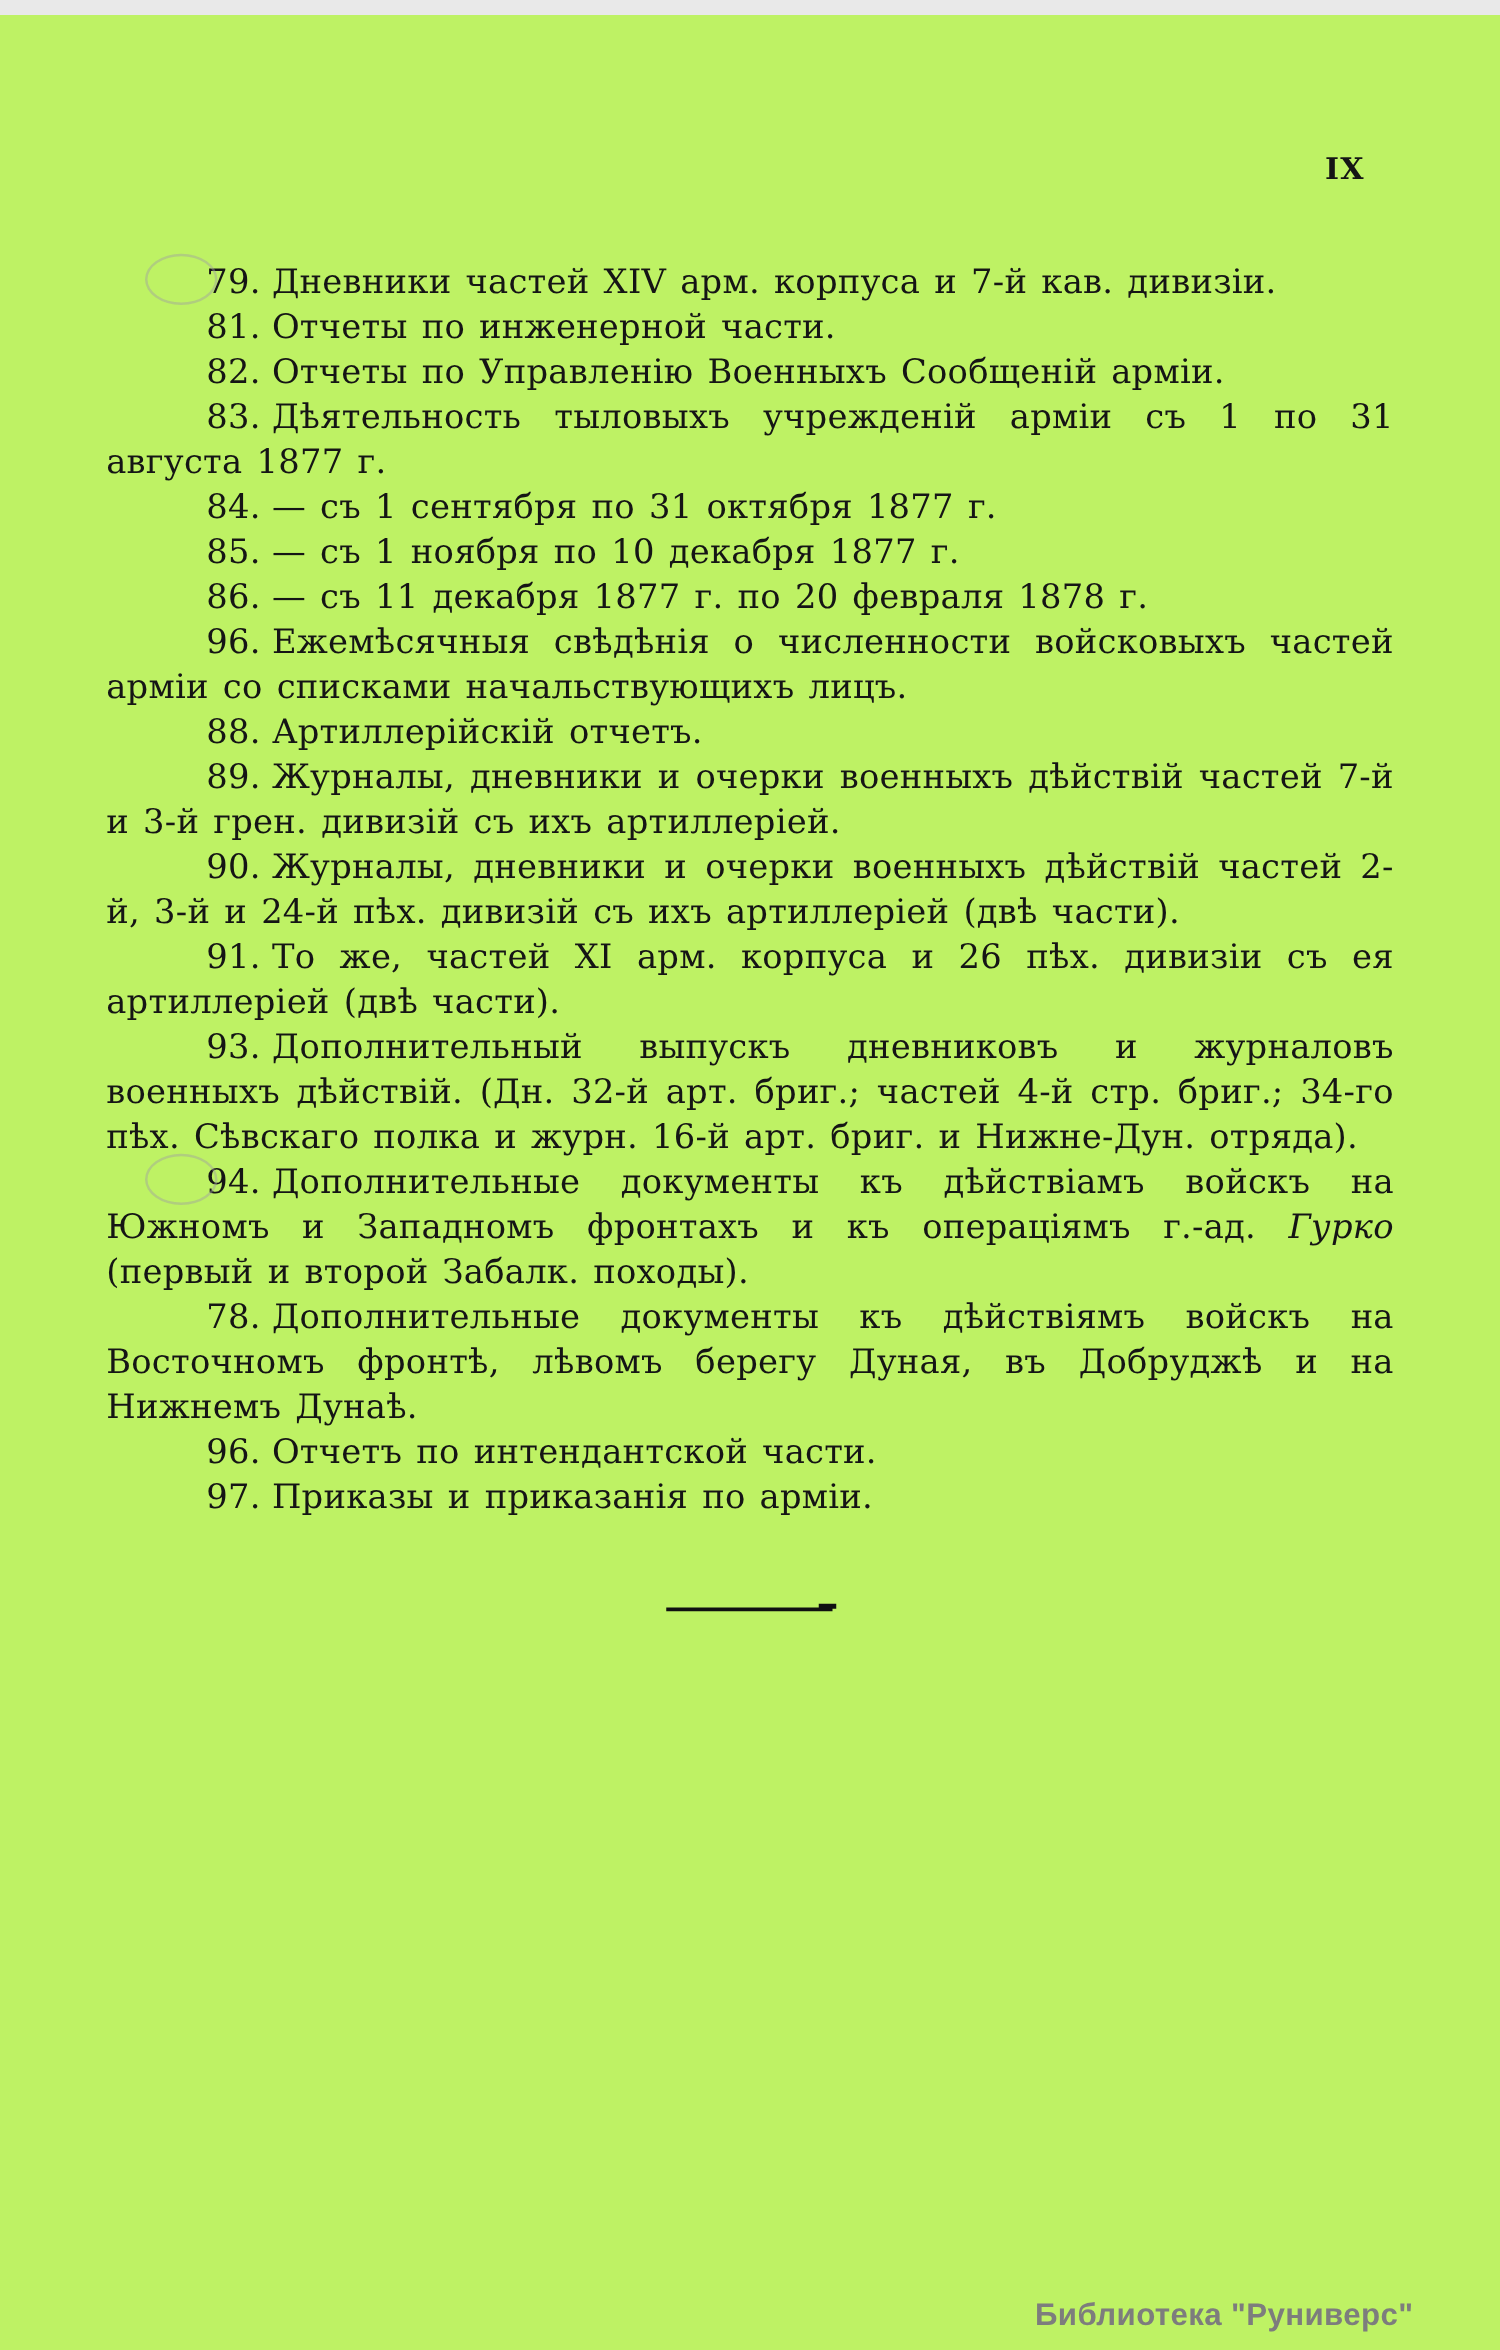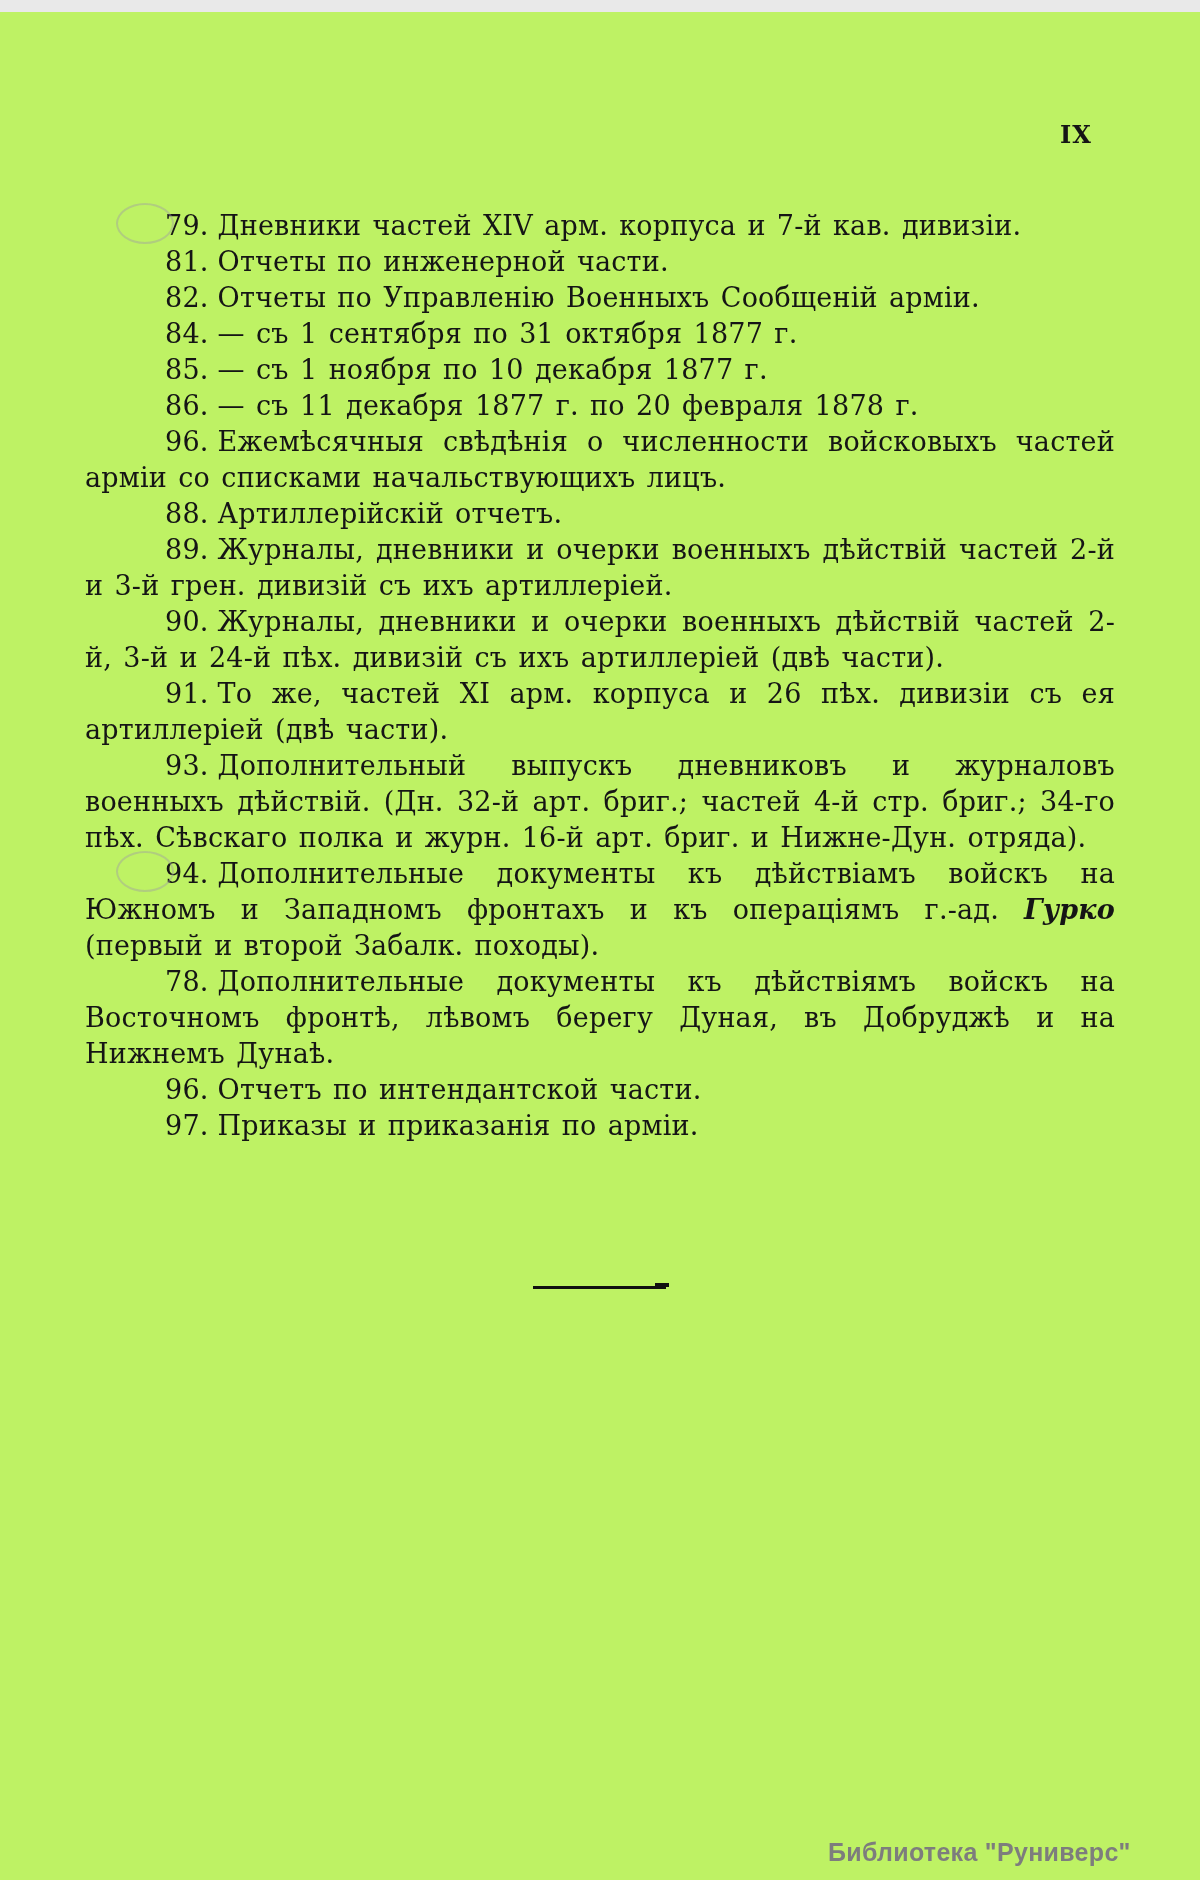--- a/index.html
+++ b/index.html
@@ -34,21 +34,21 @@
   .ring::before {
     content:'';
     position:absolute;
     left:-9px; top:-5px;
     width:54px; height:37px;
     border:2px solid #9f9f9f;
     border-radius:50%;
     opacity:.45;
     pointer-events:none;
   }
-  .person { font-style:italic; font-weight:700; }
+  .person { font-style:italic; font-weight:400; }
   .rule {
     position:absolute;
     left:533px; top:1274px;
     width:133px; height:3px;
     background:#101010;
   }
   .rule::after {
     content:'';
     position:absolute;
     right:-3px; top:-3px;
@@ -74,32 +74,33 @@
 
   <div class="content">
 
     <p class="item"><span class="num ring">79.</span><span>Дневники частей XIV арм. корпуса и 7-й кав. дивизіи.</span></p>
 
 
     <p class="item"><span class="num">81.</span><span>Отчеты по инженерной части.</span></p>
 
     <p class="item"><span class="num">82.</span><span>Отчеты по Управленію Военныхъ Сообщеній арміи.</span></p>
 
+    <p class="item"><span class="num">83.</span><span>Дѣятельность тыловыхъ учрежденій арміи съ 1 по 31 августа 1877 г.</span></p>
 
     <p class="item"><span class="num">84.</span><span>— съ 1 сентября по 31 октября 1877 г.</span></p>
 
     <p class="item"><span class="num">85.</span><span>— съ 1 ноября по 10 декабря 1877 г.</span></p>
 
     <p class="item"><span class="num">86.</span><span>— съ 11 декабря 1877 г. по 20 февраля 1878 г.</span></p>
 
     <p class="item"><span class="num">96.</span><span>Ежемѣсячныя свѣдѣнія о численности войсковыхъ частей арміи со списками начальствующихъ лицъ.</span></p>
 
     <p class="item"><span class="num">88.</span><span>Артиллерійскій отчетъ.</span></p>
 
-    <p class="item"><span class="num">89.</span><span>Журналы, дневники и очерки военныхъ дѣйствій частей 2-й и 3-й грен. дивизій съ ихъ артиллеріей.</span></p>
+    <p class="item"><span class="num">89.</span><span>Журналы, дневники и очерки военныхъ дѣйствій частей 7-й и 3-й грен. дивизій съ ихъ артиллеріей.</span></p>
 
     <p class="item"><span class="num">90.</span><span>Журналы, дневники и очерки военныхъ дѣйствій частей 2-й, 3-й и 24-й пѣх. дивизій съ ихъ артиллеріей (двѣ части).</span></p>
 
     <p class="item"><span class="num">91.</span><span>То же, частей XI арм. корпуса и 26 пѣх. дивизіи съ ея артиллеріей (двѣ части).</span></p>
 
 
     <p class="item"><span class="num">93.</span><span>Дополнительный выпускъ дневниковъ и журналовъ военныхъ дѣйствій. (Дн. 32-й арт. бриг.; частей 4-й стр. бриг.; 34-го пѣх. Сѣвскаго полка и журн. 16-й арт. бриг. и Нижне-Дун. отряда).</span></p>
 
     <p class="item"><span class="num ring">94.</span><span>Дополнительные документы къ дѣйствіамъ войскъ на Южномъ и Западномъ фронтахъ и къ операціямъ г.-ад. </span><em class="person">Гурко</em><span> (первый и второй Забалк. походы).</span></p>
 

